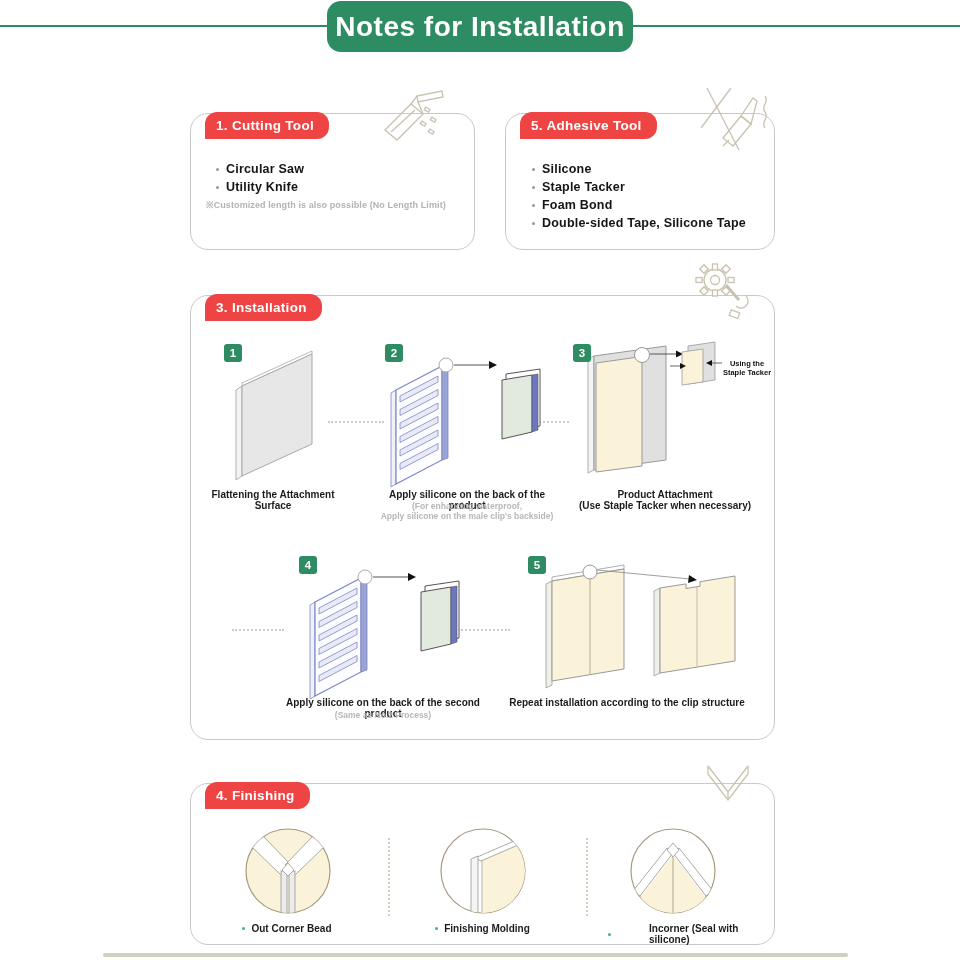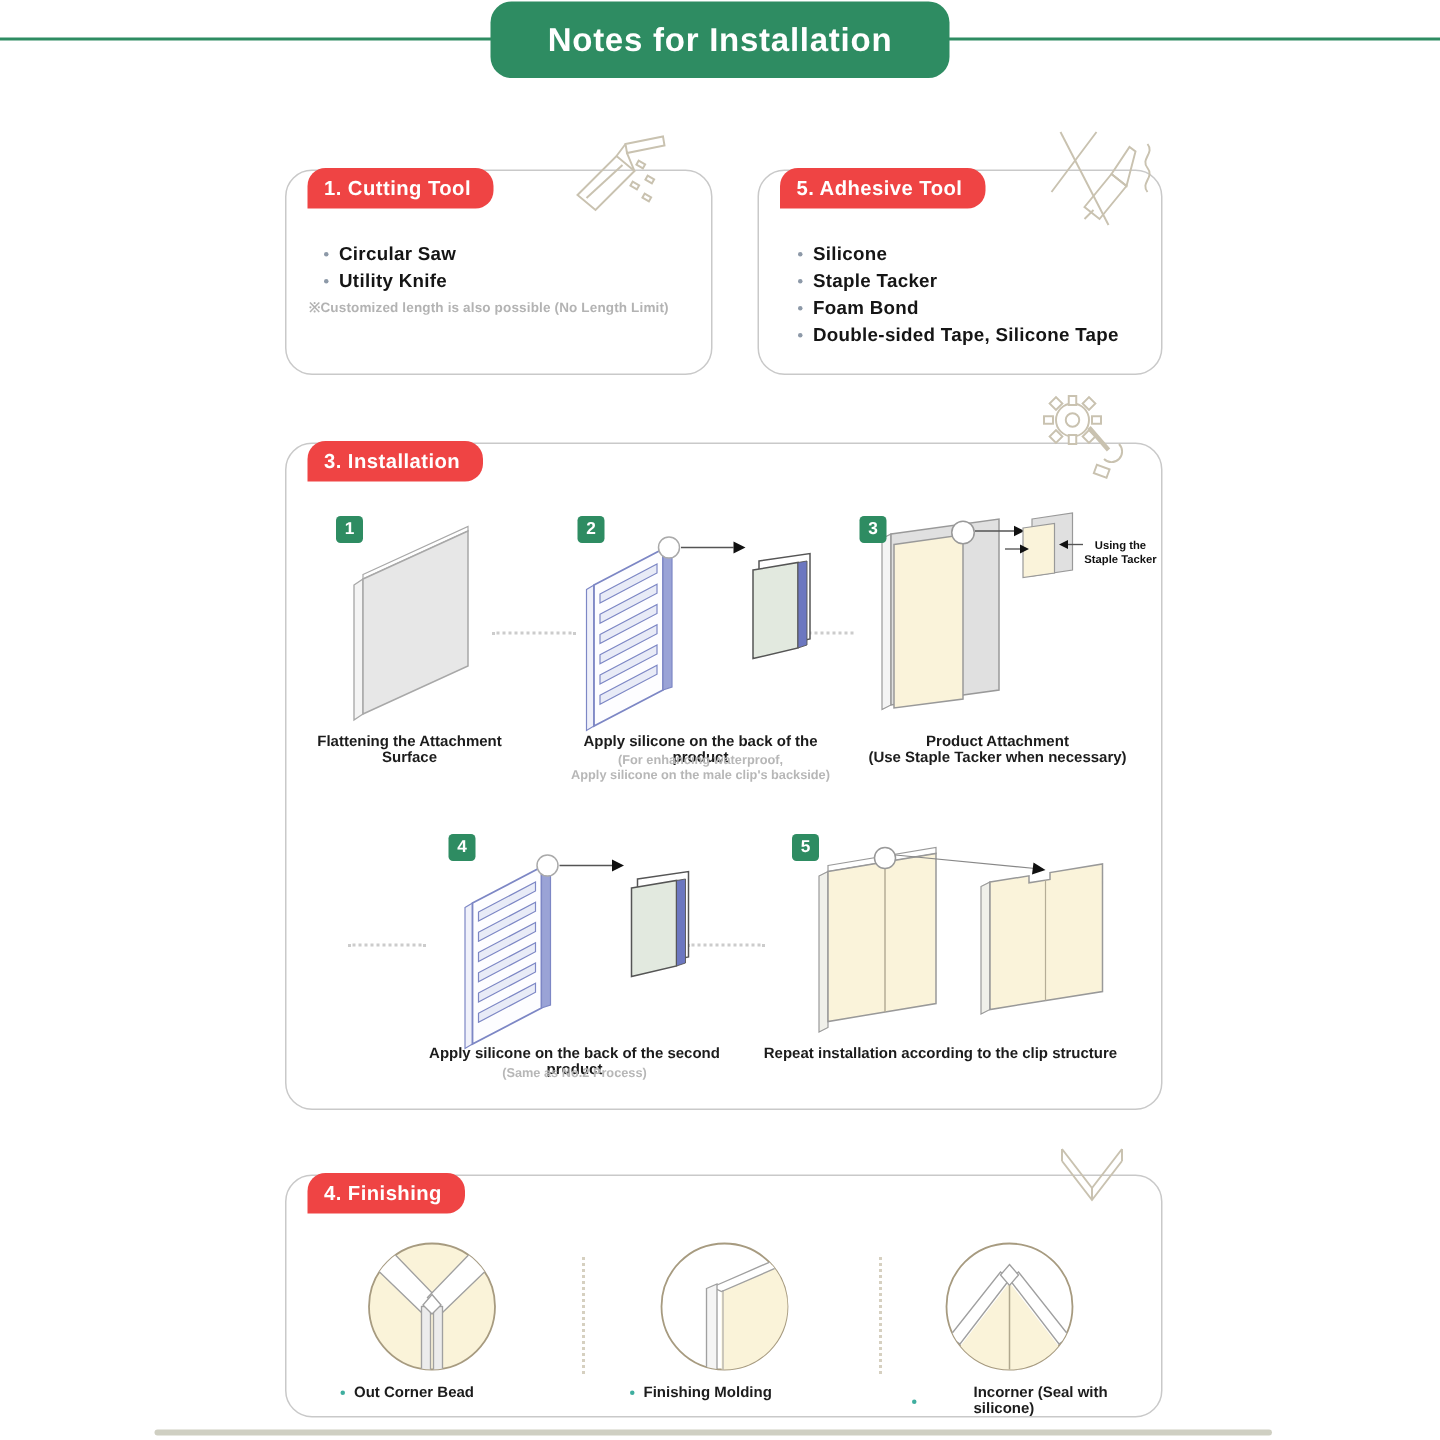--- a/index.html
+++ b/index.html
@@ -4,21 +4,21 @@
 <style>
   * { margin:0; padding:0; box-sizing:border-box; }
   html,body { background:#fff; }
   body { font-family:"Liberation Sans", sans-serif; }
   #page { position:relative; width:960px; height:960px; background:#fff; overflow:hidden; }
 
   
   #title-line { position:absolute; left:0; top:25px; width:960px; height:2px; background:#2e8c62; }
   #title-banner { position:absolute; left:327px; top:1px; width:306px; height:51px; background:#2e8c62;
     border-radius:14px; display:flex; align-items:center; justify-content:center;
-    color:#fff; font-size:22px; font-weight:bold; letter-spacing:0.5px; z-index:2; }
+    color:#fff; font-size:28px; font-weight:bold; letter-spacing:0.5px; z-index:2; }
 
   
   .sec-box { position:absolute; border:1.4px solid #c9c9c9; border-radius:18px; background:#fff; }
   #box-cutting  { left:190px; top:113px; width:285px; height:137px; }
   #box-adhesive { left:505px; top:113px; width:270px; height:137px; }
   #box-install  { left:190px; top:295px; width:585px; height:445px; }
   #box-finish   { left:190px; top:783px; width:585px; height:162px; }
 
   .sec-label { position:absolute; background:#ef4444; color:#fff; font-weight:bold; font-size:13.5px;
     padding:6px 15px 6px 11px; border-radius:12px 12px 12px 0; z-index:3; letter-spacing:0.3px; }
@@ -78,21 +78,21 @@
   #cap-4 { left:272px; top:697px; width:222px; }
   #sub-4 { left:272px; top:710px; width:222px; }
   #cap-5 { left:508px; top:697px; width:238px; }
   #annot-3 { left:722px; top:359px; width:50px; text-align:center; font-size:7.5px; font-weight:bold;
     color:#111; line-height:9px; position:absolute; z-index:3; }
 
   
   #fin-1 { left:242px; top:825px; }
   #fin-2 { left:437px; top:825px; }
   #fin-3 { left:627px; top:825px; }
-  .fin-cap { position:absolute; display:flex; align-items:center; 
+  .fin-cap { position:absolute; display:flex; align-items:center; justify-content:center;
     font-size:10px; font-weight:bold; color:#1c1c1c; z-index:2; }
   .dot-teal { width:3px; height:3px; background:#3fae9f; border-radius:50%; margin-right:6px; flex:0 0 auto; }
   #fincap-1 { left:227px; top:923px; width:120px; }
   #fincap-2 { left:420px; top:923px; width:125px; }
   #fincap-3 { left:608px; top:923px; width:165px;gap:32px; }
 
   #bottom-bar { position:absolute; left:103px; top:953px; width:745px; height:4px; background:#cfcfc2; border-radius:2px; }
 </style>
 </head>
 <body>

